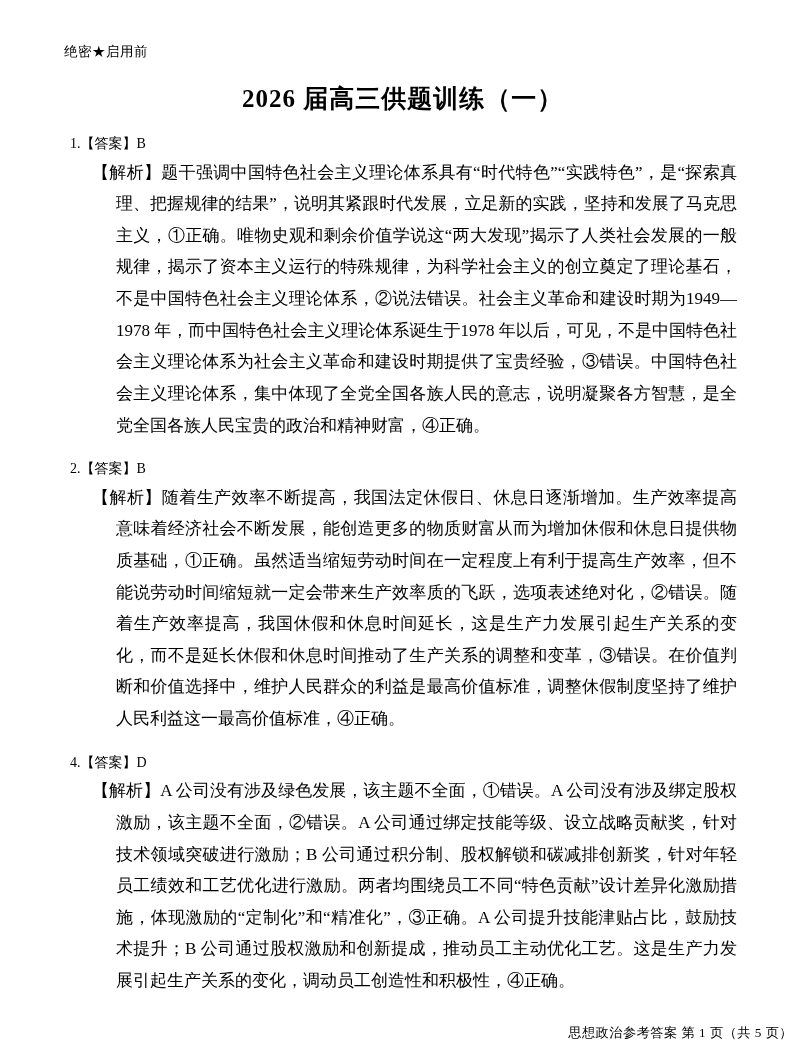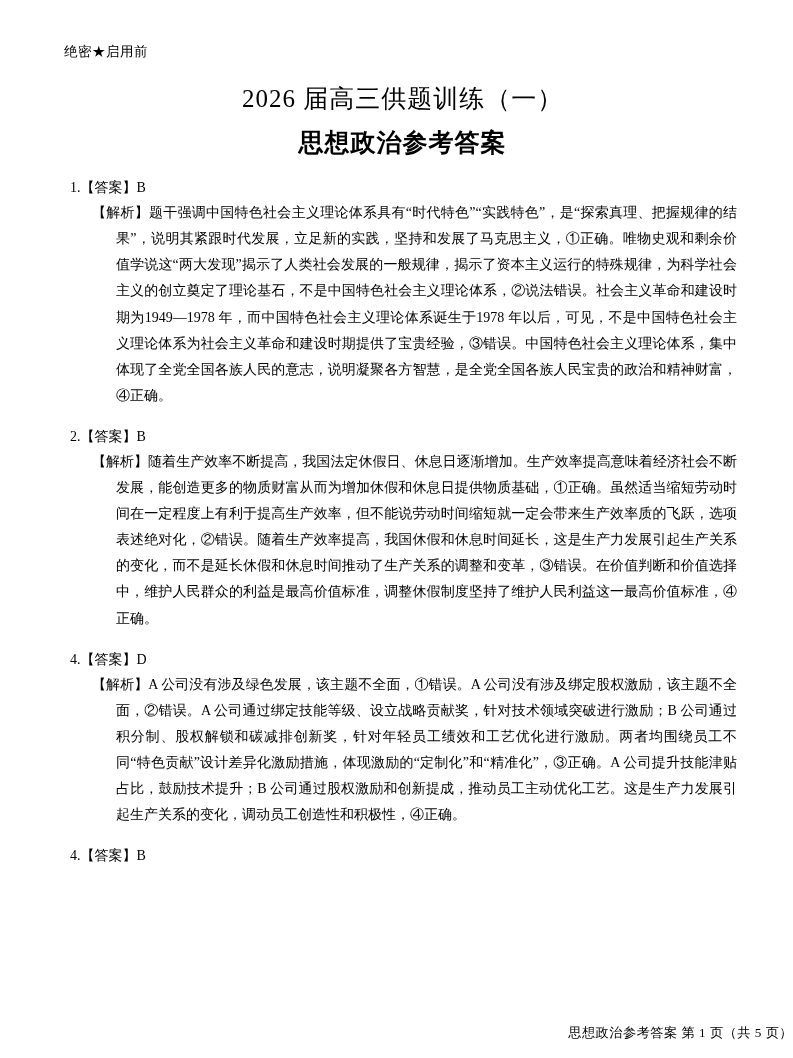--- a/index.html
+++ b/index.html
@@ -25,21 +25,21 @@
   .secret-mark {
     font-size: 13.5px;
     letter-spacing: 0.5px;
     line-height: 1.2;
     margin: 0 0 0 -4px;
     font-family: "Liberation Serif", "DejaVu Serif", serif;
   }
   .title-main {
     text-align: center;
     font-size: 25px;
-    font-weight: normal;
+    font-weight: bold;
     letter-spacing: 1px;
     margin-top: 22px;
     line-height: 1.35;
   }
   .title-sub {
     text-align: center;
     font-size: 25px;
     font-weight: bold;
     letter-spacing: 1px;
     margin-top: 10px;
@@ -48,21 +48,21 @@
   .qa-block {
     margin-top: 17px;
   }
   .answer-line {
     font-size: 14px;
     line-height: 1.55;
     margin: 0 0 2px 0;
     padding-left: 2px;
   }
   .explain {
-    font-size: 14px;
+    font-size: 17px;
     line-height: 1.86;
     text-align: justify;
     text-justify: inter-ideograph;
     margin: 0;
     padding-left: 24px;
     text-indent: -24px;
     margin-left: 24px;
   }
   .footer {
     position: absolute;
@@ -75,36 +75,34 @@
   }
 </style>
 </head>
 <body>
 
 <div class="page">
 
   <div class="secret-mark">绝密★启用前</div>
 
   <div class="title-main">2026 届高三供题训练（一）</div>
-  <div class="title-sub">思想政治参考答案</div>
 
   <div class="qa-block">
     <p class="answer-line">1.【答案】B</p>
     <p class="explain">【解析】题干强调中国特色社会主义理论体系具有“时代特色”“实践特色”，是“探索真理、把握规律的结果”，说明其紧跟时代发展，立足新的实践，坚持和发展了马克思主义，①正确。唯物史观和剩余价值学说这“两大发现”揭示了人类社会发展的一般规律，揭示了资本主义运行的特殊规律，为科学社会主义的创立奠定了理论基石，不是中国特色社会主义理论体系，②说法错误。社会主义革命和建设时期为1949—1978 年，而中国特色社会主义理论体系诞生于1978 年以后，可见，不是中国特色社会主义理论体系为社会主义革命和建设时期提供了宝贵经验，③错误。中国特色社会主义理论体系，集中体现了全党全国各族人民的意志，说明凝聚各方智慧，是全党全国各族人民宝贵的政治和精神财富，④正确。</p>
   </div>
 
   <div class="qa-block">
     <p class="answer-line">2.【答案】B</p>
     <p class="explain">【解析】随着生产效率不断提高，我国法定休假日、休息日逐渐增加。生产效率提高意味着经济社会不断发展，能创造更多的物质财富从而为增加休假和休息日提供物质基础，①正确。虽然适当缩短劳动时间在一定程度上有利于提高生产效率，但不能说劳动时间缩短就一定会带来生产效率质的飞跃，选项表述绝对化，②错误。随着生产效率提高，我国休假和休息时间延长，这是生产力发展引起生产关系的变化，而不是延长休假和休息时间推动了生产关系的调整和变革，③错误。在价值判断和价值选择中，维护人民群众的利益是最高价值标准，调整休假制度坚持了维护人民利益这一最高价值标准，④正确。</p>
   </div>
 
   <div class="qa-block">
     <p class="answer-line">4.【答案】D</p>
     <p class="explain">【解析】A 公司没有涉及绿色发展，该主题不全面，①错误。A 公司没有涉及绑定股权激励，该主题不全面，②错误。A 公司通过绑定技能等级、设立战略贡献奖，针对技术领域突破进行激励；B 公司通过积分制、股权解锁和碳减排创新奖，针对年轻员工绩效和工艺优化进行激励。两者均围绕员工不同“特色贡献”设计差异化激励措施，体现激励的“定制化”和“精准化”，③正确。A 公司提升技能津贴占比，鼓励技术提升；B 公司通过股权激励和创新提成，推动员工主动优化工艺。这是生产力发展引起生产关系的变化，调动员工创造性和积极性，④正确。</p>
   </div>
 
   <div class="qa-block">
-    <p class="answer-line">4.【答案】B</p>
   </div>
 
   <div class="footer">思想政治参考答案 第 1 页（共 5 页）</div>
 
 </div>
 
 </body></html>

